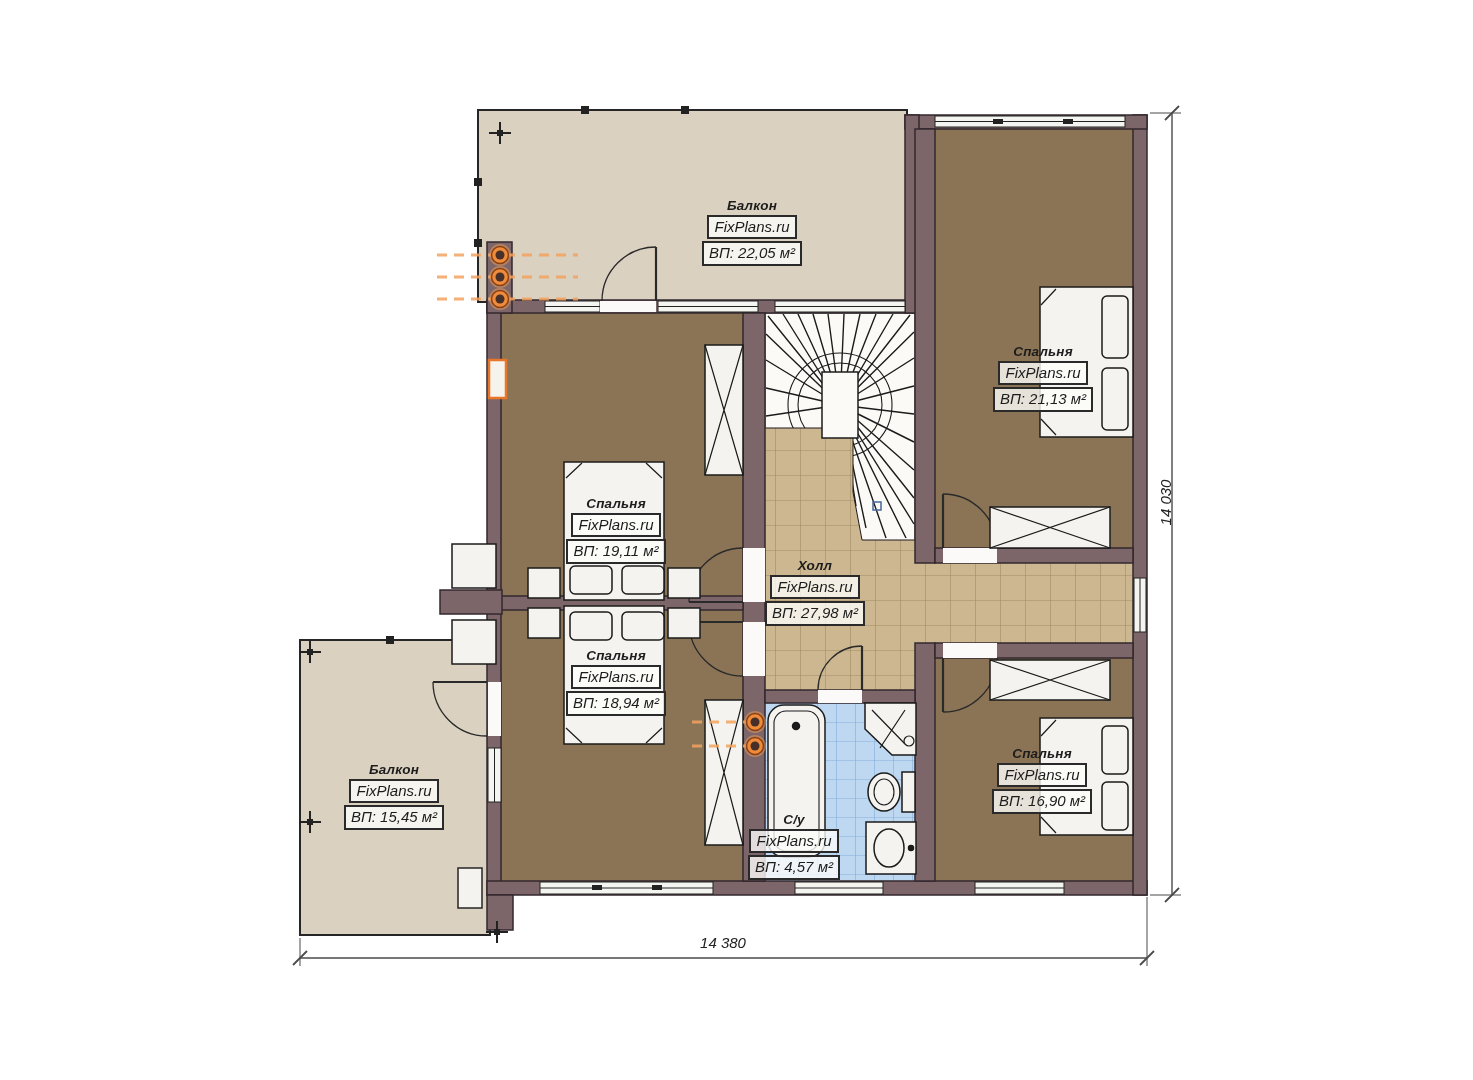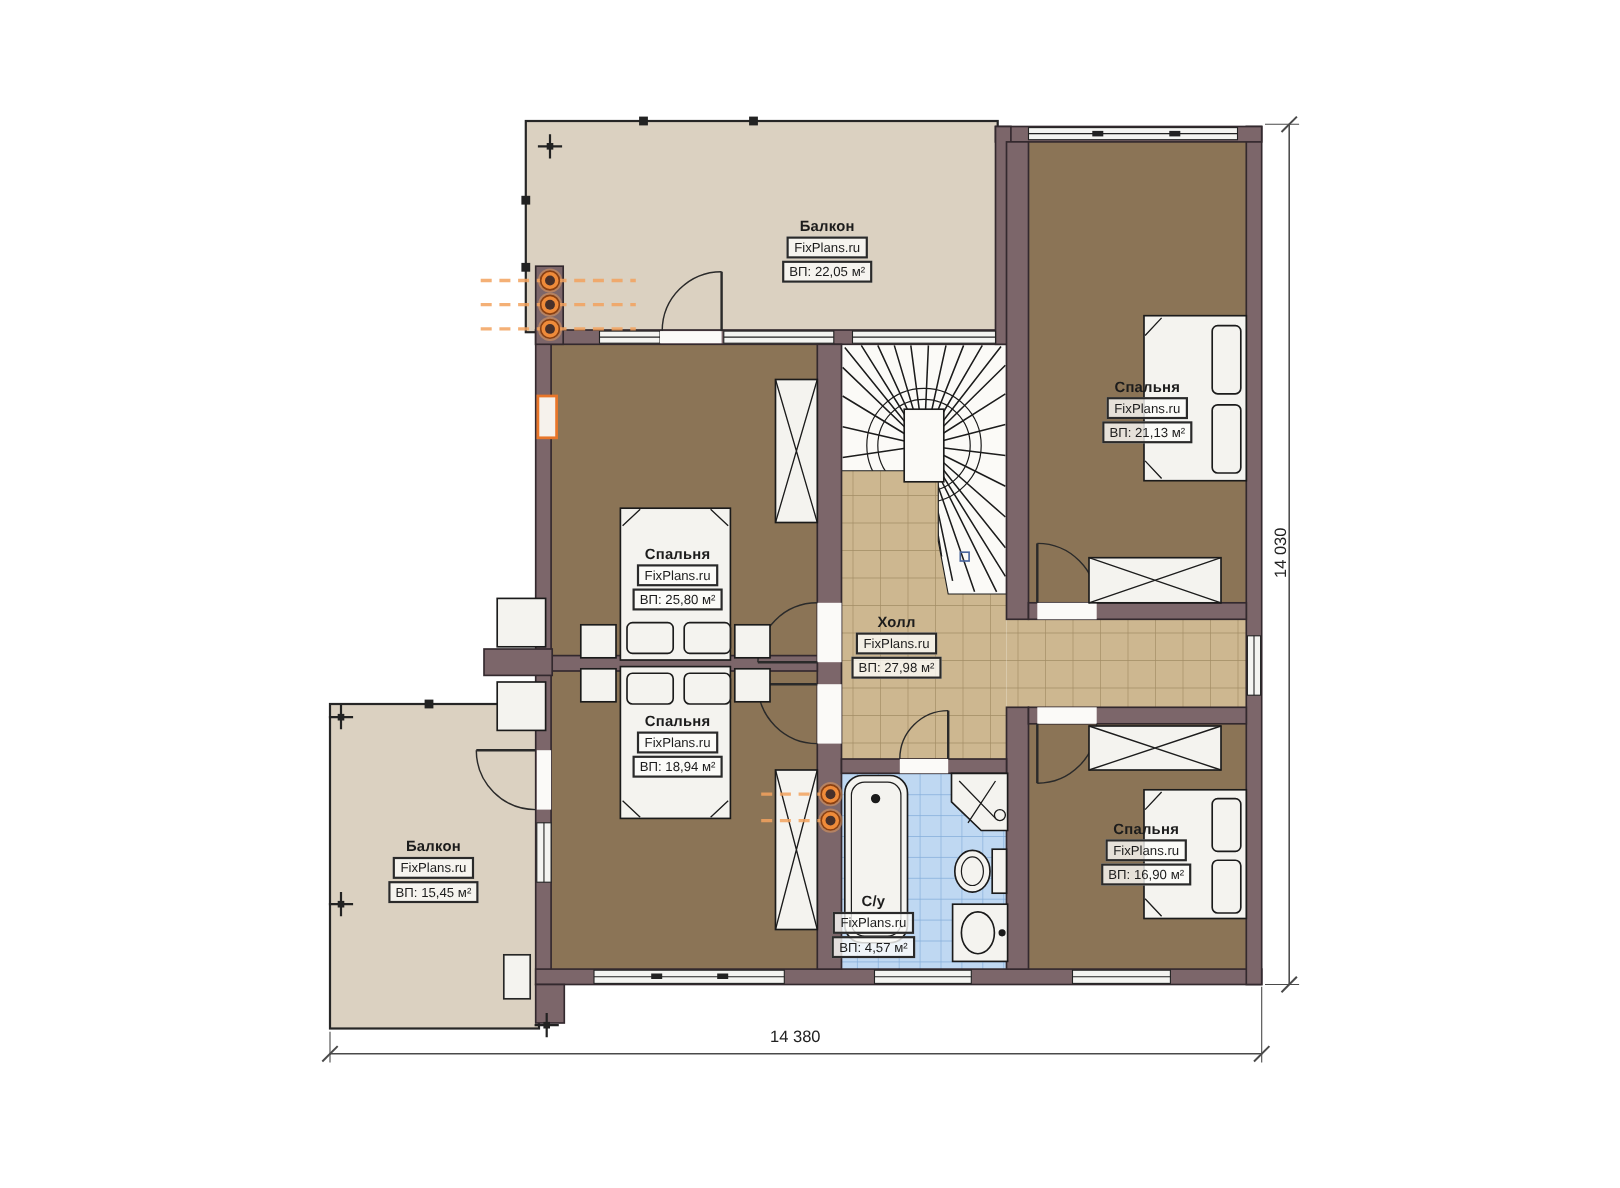--- a/index.html
+++ b/index.html
@@ -1,23 +1,23 @@
 <!DOCTYPE html>
 <html><head>
 <meta charset="utf-8">
 <style>
   html,body{margin:0;padding:0;background:#ffffff;}
   .canvas{position:relative;width:1473px;height:1080px;background:#ffffff;overflow:hidden;
-          font-family:"Liberation Sans",sans-serif;}
+          font-family:"Liberation Sans",sans-serif;font-style:italic;}
   .plan-svg{position:absolute;left:0;top:0;}
   .room-label{position:absolute;width:160px;display:flex;flex-direction:column;align-items:center;
               gap:2px;z-index:5;}
   .room-name{font-size:13.5px;font-weight:bold;color:#1c1c1c;letter-spacing:.2px;}
   .label-box{border:2px solid #2a2a2a;background:rgba(253,252,250,.8);padding:0 5px;
-             font-size:12px;color:#1c1c1c;line-height:1.35;white-space:nowrap;}
+             font-size:15px;color:#1c1c1c;line-height:1.35;white-space:nowrap;}
   .dim-label{position:absolute;font-size:15px;color:#222;text-align:center;z-index:5;}
   .dim-bottom{left:663px;top:934px;width:120px;}
   .dim-right{left:1110px;top:494px;width:110px;transform:rotate(-90deg);}
 </style>
 </head>
 <body>
 
 <div class="canvas">
 
 <svg class="plan-svg" width="1473" height="1080" viewBox="0 0 1473 1080">
@@ -326,21 +326,21 @@
   <div class="label-box">ВП: 22,05 м²</div>
 </div>
 <div class="room-label" style="left:963px;top:344px">
   <div class="room-name">Спальня</div>
   <div class="label-box">FixPlans.ru</div>
   <div class="label-box">ВП: 21,13 м²</div>
 </div>
 <div class="room-label" style="left:536px;top:496px">
   <div class="room-name">Спальня</div>
   <div class="label-box">FixPlans.ru</div>
-  <div class="label-box">ВП: 25,80 м²</div>
+  <div class="label-box">ВП: 19,11 м²</div>
 </div>
 <div class="room-label" style="left:735px;top:558px">
   <div class="room-name">Холл</div>
   <div class="label-box">FixPlans.ru</div>
   <div class="label-box">ВП: 27,98 м²</div>
 </div>
 <div class="room-label" style="left:536px;top:648px">
   <div class="room-name">Спальня</div>
   <div class="label-box">FixPlans.ru</div>
   <div class="label-box">ВП: 18,94 м²</div>

